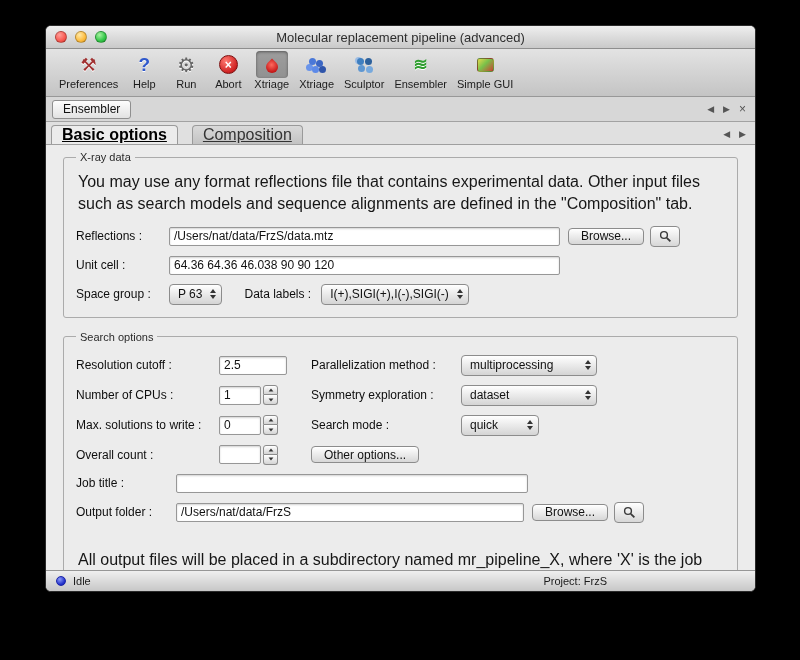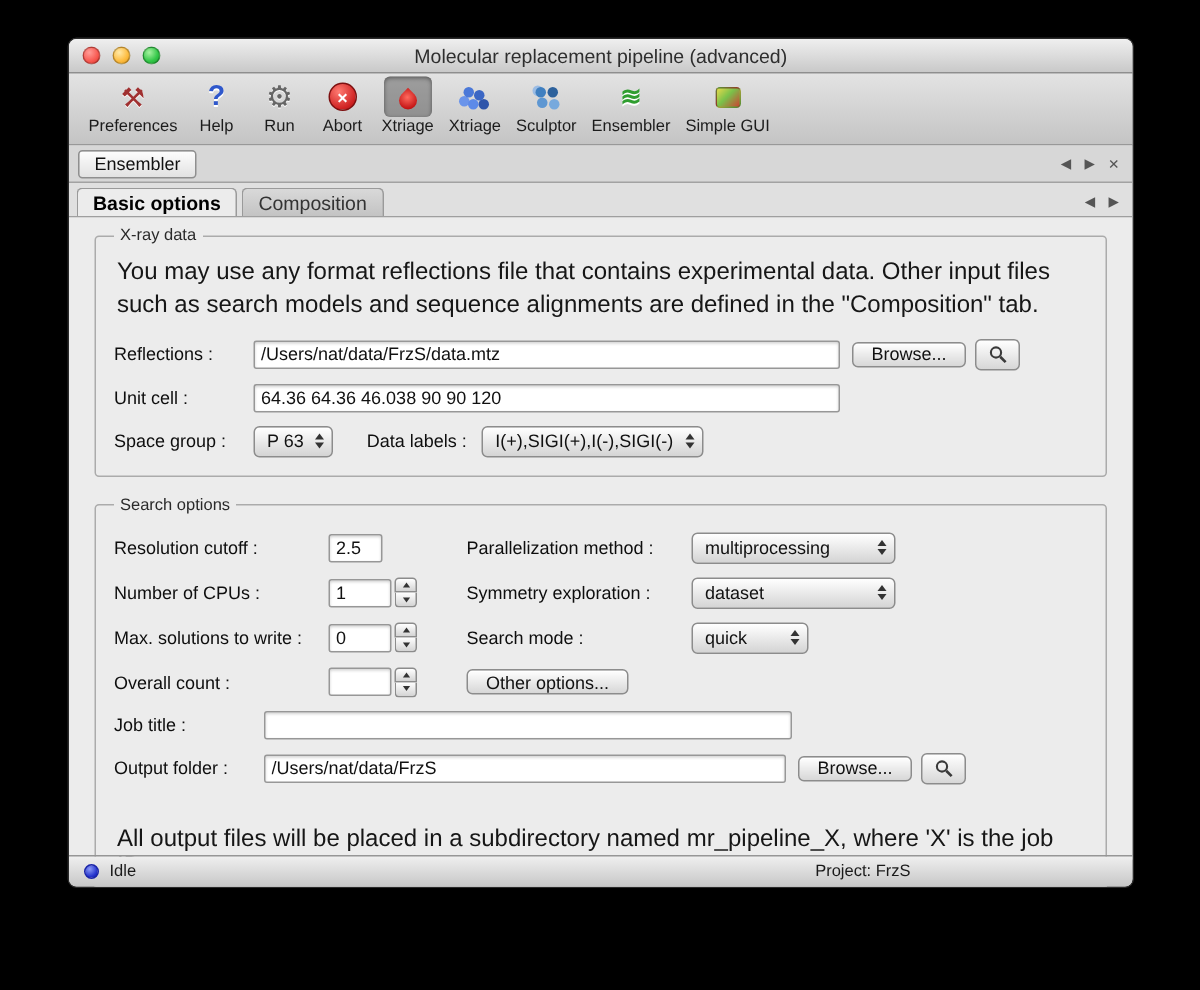--- a/index.html
+++ b/index.html
@@ -41,40 +41,40 @@
   
   .outer-tabrow { height:25px; background:#d7d7d7; border-bottom:1px solid #a2a2a2;
                   display:flex; align-items:center; padding:0 6px; }
   .tab-configure { height:19px; padding:0 10px; display:flex; align-items:center; font-size:12px; color:#111;
                    background:linear-gradient(#fdfdfd,#e2e2e2); border:1px solid #8f8f8f; border-radius:3px; }
   .nav-right { margin-left:auto; display:flex; gap:9px; align-items:center; font-size:9px; color:#555; padding-right:3px; }
   .nav-right .nav-close { font-size:12px; line-height:9px; }
   
   .inner-tabrow { height:23px; background:#e0e0e0; border-bottom:1px solid #9f9f9f;
                   display:flex; align-items:flex-end; padding:0 5px; }
-  .itab { height:19px; padding:0 10px; display:flex; align-items:center; font-size:13px; color:#333;
+  .itab { height:19px; padding:0 10px; display:flex; align-items:center; font-size:16px; color:#333;
           border:1px solid #9a9a9a; border-bottom:none; border-radius:4px 4px 0 0;
-          background:linear-gradient(#d9d9d9,#c3c3c3); margin-right:3px; }
+          background:linear-gradient(#d9d9d9,#c3c3c3); margin-right:14px;text-decoration:underline; }
   .itab.selected { background:#ececec; font-weight:bold; color:#000; }
   .inner-nav { margin-left:auto; display:flex; gap:9px; font-size:9px; color:#555; margin-bottom:5px; padding-right:4px; }
   
   .panel { height:428px; padding:6px 17px 0; background:#ececec; }
   fieldset { border:1px solid #ababab; border-radius:3px; padding:4px 12px 12px; margin-bottom:13px; background:#ececec; }
   legend { font-size:11px; color:#2a2a2a; padding:0 4px; }
   .desc { font-size:16px; color:#161616; line-height:1.4; margin:4px 2px 10px; }
   .frow { display:flex; align-items:center; margin-top:9px; }
   .flabel { font-size:12px; font-weight:normal; color:#0e0e0e; white-space:nowrap; }
   .flabel.plain { font-weight:normal; }
   .w1 { width:93px; } .w2 { width:100px; }
   input.text { height:19px; border:1px solid #979797; border-radius:2px; background:#fff; font-size:12px;
                padding:1px 4px; box-shadow:inset 0 1px 2px rgba(0,0,0,.18); font-family:"Liberation Sans",sans-serif; color:#111; }
   .in-long { width:391px; }
   .in-job { width:352px; }
   .in-out { width:348px; }
-  .in-num { width:36px; } .in-small { width:42px; }
+  .in-num { width:68px; } .in-small { width:42px; }
   .btn { height:17px; padding:0 12px; font-size:12px; color:#111; margin-left:8px; cursor:default;
          background:linear-gradient(#ffffff,#d7d7d7); border:1px solid #8c8c8c; border-radius:4px;
          box-shadow:0 1px 0 rgba(255,255,255,.7) inset; }
   .mag-btn { width:30px; height:21px; margin-left:6px; display:flex; align-items:center; justify-content:center;
              background:linear-gradient(#ffffff,#d7d7d7); border:1px solid #8c8c8c; border-radius:4px; }
   .popup { display:inline-flex; align-items:center; height:21px; padding:0 5px 0 8px; font-size:12px; color:#111;
            background:linear-gradient(#ffffff,#d4d4d4); border:1px solid #8c8c8c; border-radius:4px; }
   .popup .arrows { margin-left:8px; display:flex; flex-direction:column; gap:2px; }
   .tri-up   { width:0; height:0; border-left:3px solid transparent; border-right:3px solid transparent; border-bottom:4px solid #333; }
   .tri-down { width:0; height:0; border-left:3px solid transparent; border-right:3px solid transparent; border-top:4px solid #333; }

